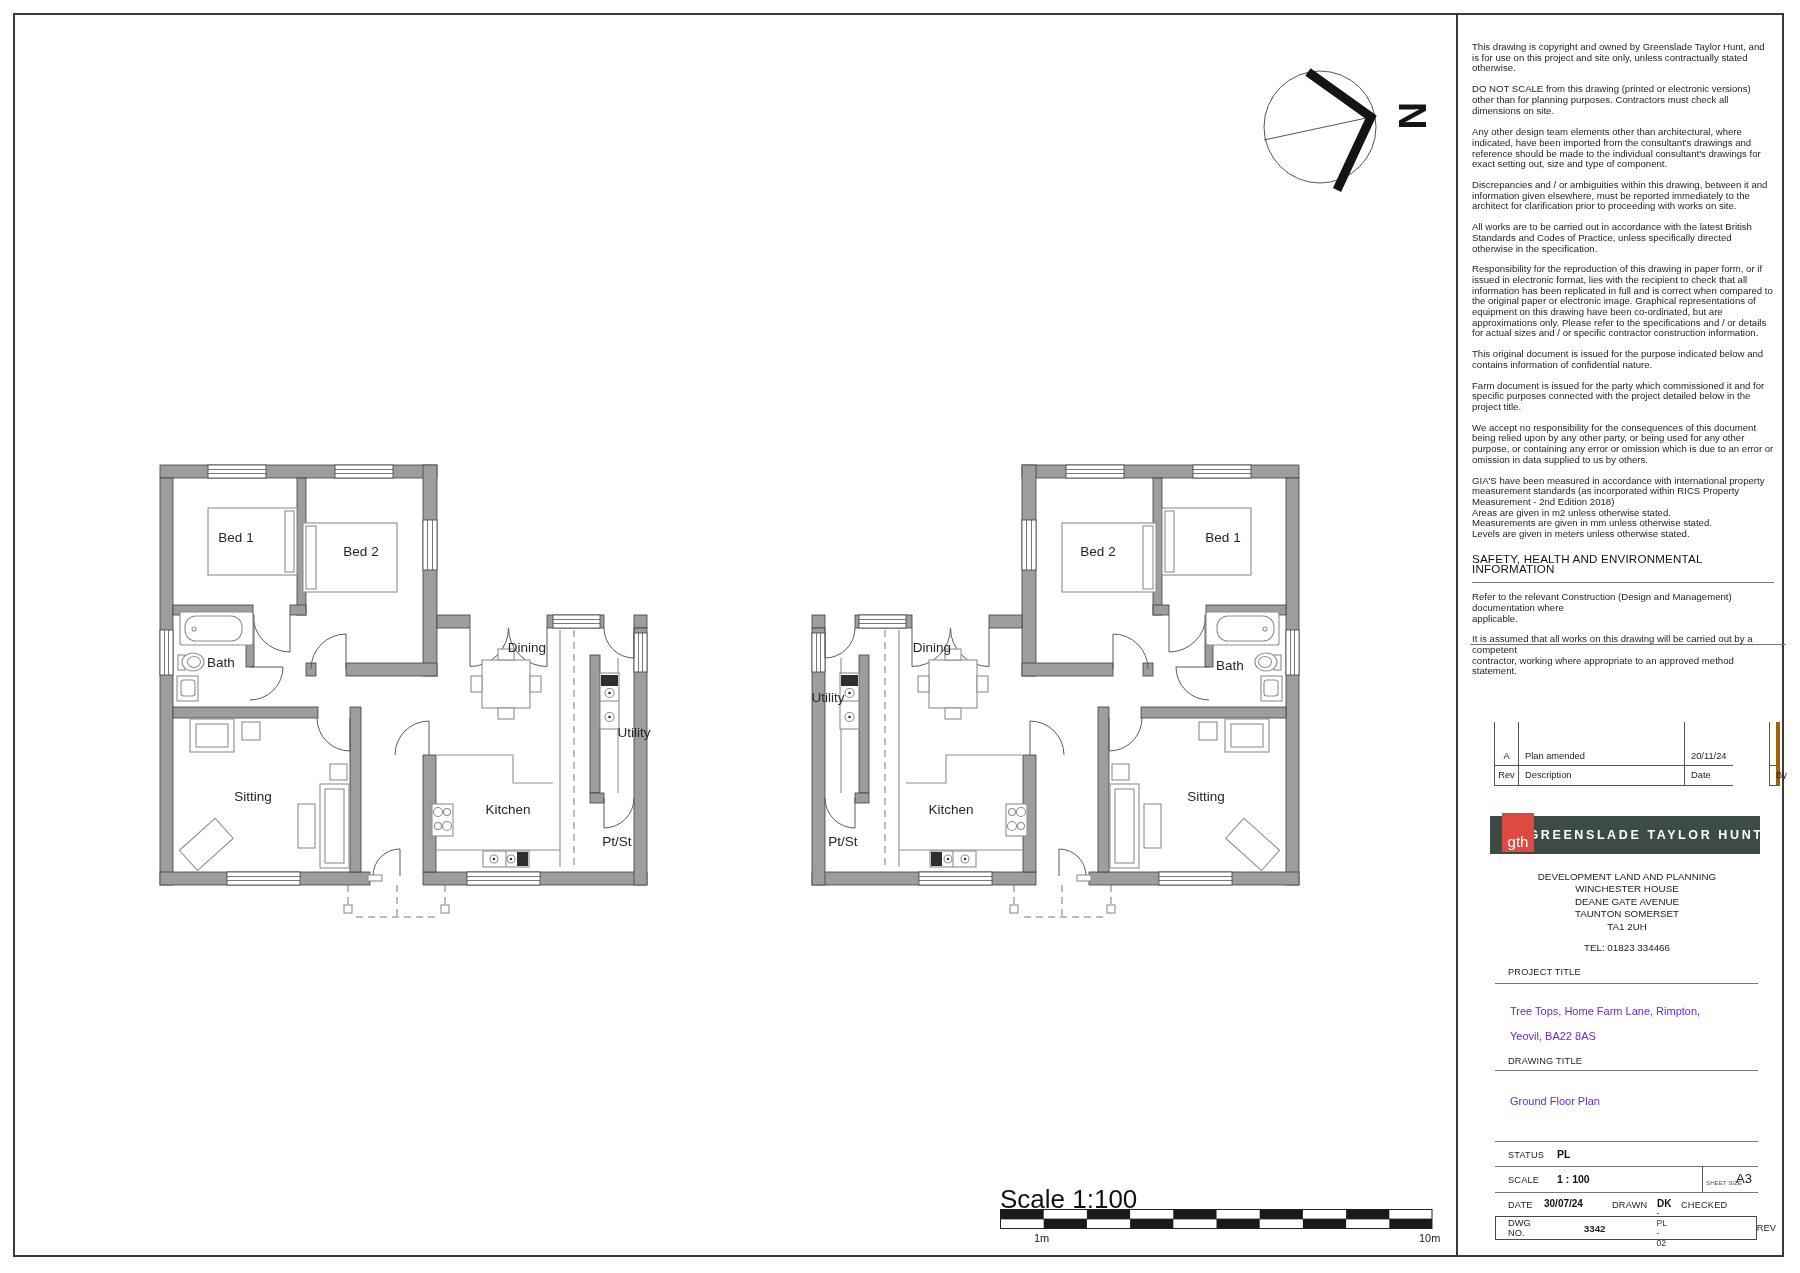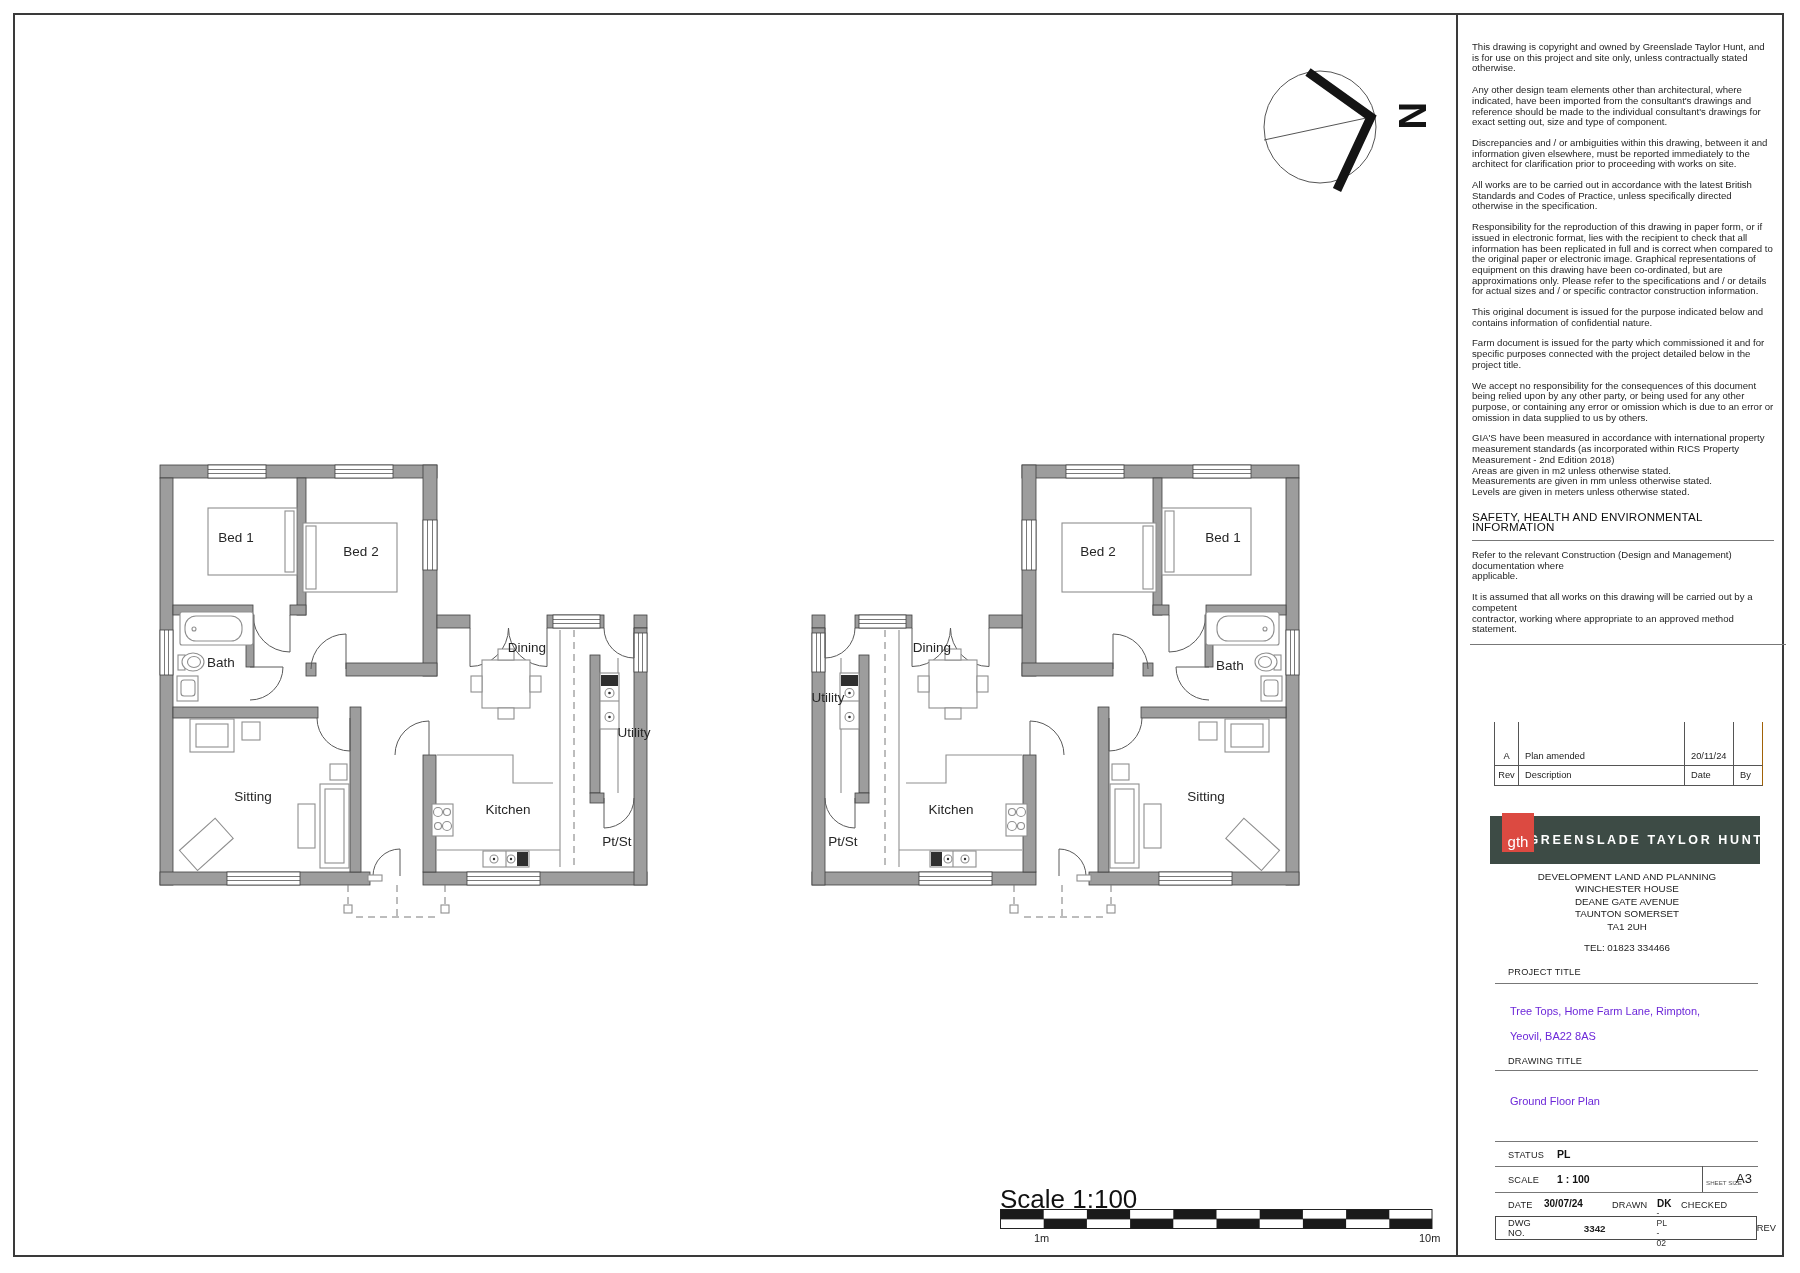--- a/index.html
+++ b/index.html
@@ -17,25 +17,25 @@
                   padding-bottom:7px;border-bottom:1px solid #777;}
   .hrule{height:1px;background:#777;}
   .vrule{width:1px;background:#555;}
 
   
   .revtable{left:1494px;top:722px;display:grid;grid-template-columns:24px 166px 49px 30px;
             grid-template-rows:44px 20px;font-size:9.3px;color:#222;}
   .revtable>div{border-left:1px solid #555;border-bottom:1px solid #555;display:flex;
                 align-items:flex-end;padding:0 0 4px 6px;box-sizing:border-box;}
   .revtable>div.cell-center{justify-content:center;padding-left:0;}
-  .revtable>div.cell-last{border-right:1px solid #a16207;}
+  .revtable>div.cell-last{border-right:4px solid #a16207;margin-left:36px;}
   .revtable>div.hdr{align-items:center;padding-bottom:2px;}
 
   
-  .logo-banner{left:1490px;top:816px;width:270px;height:48px;background:var(--brand-green,#3d4b45);
+  .logo-banner{left:1490px;top:816px;width:270px;height:38px;background:var(--brand-green,#3d4b45);
                display:flex;align-items:center;justify-content:center;padding-left:42px;box-sizing:border-box;
                color:#fff;font-size:12.5px;font-weight:bold;letter-spacing:2.6px;white-space:nowrap;}
   .logo-mark{left:1502px;top:813px;width:32px;height:39px;background:var(--brand-red,#dc4a41);
              color:#fff;font-family:Liberation Sans, sans-serif;font-size:15px;display:flex;
              align-items:flex-end;justify-content:center;padding-bottom:2px;box-sizing:border-box;}
   .address{left:1495px;top:871px;width:264px;text-align:center;font-size:9.8px;line-height:12.4px;
            white-space:pre-line;color:#222;}
   .tel{left:1495px;top:942px;width:264px;text-align:center;font-size:9.8px;color:#222;}
 
   .small-label{font-size:9.2px;color:#222;letter-spacing:.2px;}
@@ -237,20 +237,21 @@
       <text x="404" y="346">Sitting</text>
       <text x="130" y="197">Dining</text>
       <text x="149" y="359">Kitchen</text>
       <text x="26" y="247">Utility</text>
       <text x="41" y="391">Pt/St</text>
     </g>
   </svg>
 
   <div class="abs notes">
     <p>This drawing is copyright and owned by Greenslade Taylor Hunt, and is for use on this project and site only, unless contractually stated otherwise.</p>
+    <p>DO NOT SCALE from this drawing (printed or electronic versions) other than for planning purposes. Contractors must check all dimensions on site.</p>
     <p class="gap-lg">Any other design team elements other than architectural, where indicated, have been imported from the consultant's drawings and reference should be made to the individual consultant's drawings for exact setting out, size and type of component.</p>
     <p>Discrepancies and / or ambiguities within this drawing, between it and information given elsewhere, must be reported immediately to the architect for clarification prior to proceeding with works on site.</p>
     <p>All works are to be carried out in accordance with the latest British Standards and Codes of Practice, unless specifically directed otherwise in the specification.</p>
     <p>Responsibility for the reproduction of this drawing in paper form, or if issued in electronic format, lies with the recipient to check that all information has been replicated in full and is correct when compared to the original paper or electronic image. Graphical representations of equipment on this drawing have been co-ordinated, but are approximations only. Please refer to the specifications and / or details for actual sizes and / or specific contractor construction information.</p>
     <p>This original document is issued for the purpose indicated below and contains information of confidential nature.</p>
     <p>Farm document is issued for the party which commissioned it and for specific purposes connected with the project detailed below in the project title.</p>
     <p>We accept no responsibility for the consequences of this document being relied upon by any other party, or being used for any other purpose, or containing any error or omission which is due to an error or omission in data supplied to us by others.</p>
     <p>GIA'S have been measured in accordance with international property measurement standards (as incorporated within RICS Property Measurement - 2nd Edition 2018)
 Areas are given in m2 unless otherwise stated.
 Measurements are given in mm unless otherwise stated.

